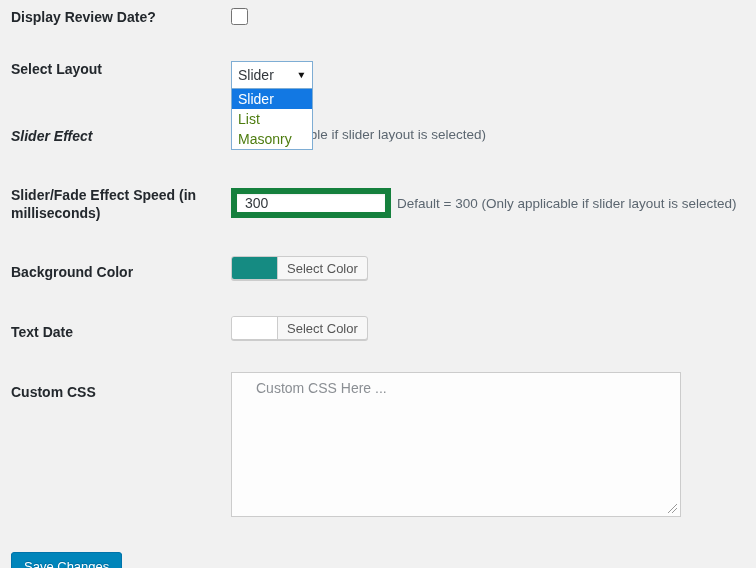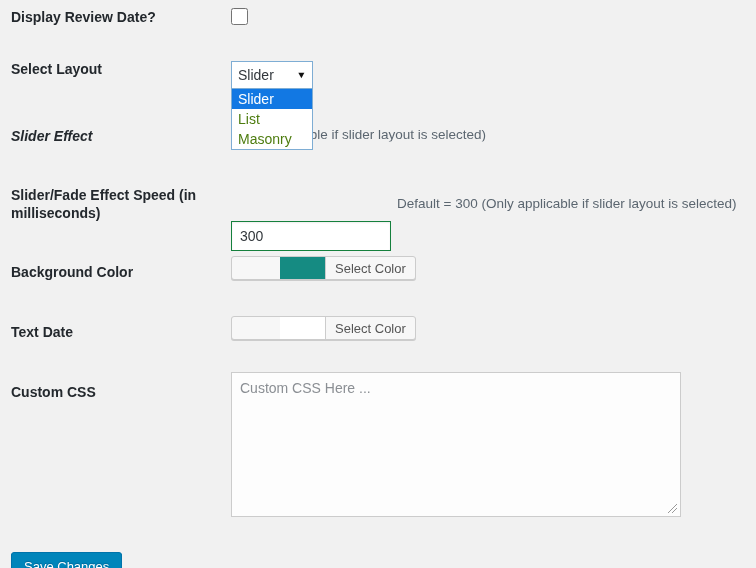--- a/index.html
+++ b/index.html
@@ -108,28 +108,27 @@
     color: #fff;
     font-weight: normal;
   }
 
   
   .text-input {
     width: 160px;
     height: 30px;
     box-sizing: border-box;
     background: #fff;
-    border: 1px solid #15803d;
+    border: 6px solid #15803d;
     box-shadow: inset 0 1px 2px rgba(0,0,0,.07);
     padding: 0 8px;
     font-family: "Liberation Sans", sans-serif;
     font-size: 14px;
     color: #32373c;
     outline: none;
-    margin-top: 33px;
   }
 
   
   .help-text {
     position: absolute;
     font-size: 13.5px;
     color: #5b6670;
     white-space: nowrap;
     line-height: 1;
   }
@@ -139,21 +138,20 @@
     display: inline-flex;
     align-items: stretch;
     height: 24px;
     border: 1px solid #ccc;
     border-radius: 3px;
     background: #f7f7f7;
     box-shadow: 0 1px 0 #ccc;
     overflow: hidden;
     box-sizing: border-box;
     cursor: pointer;
-    padding-left: 48px;
   }
   .color-swatch {
     width: 46px;
     height: 100%;
     border-right: 1px solid #ccc;
     box-sizing: border-box;
   }
   .color-btn-label {
     padding: 0 9px;
     display: flex;
@@ -163,21 +161,21 @@
     white-space: nowrap;
   }
 
   
   .css-textarea {
     width: 450px;
     height: 145px;
     box-sizing: border-box;
     background: #fdfdfd;
     border: 1px solid #ccc;
-    padding: 6px 8px;
+    padding: 6px 24px;
     font-family: "Liberation Sans", sans-serif;
     font-size: 14px;
     color: #32373c;
     resize: none;
     outline: none;
     line-height: 1.4;
   }
   .css-textarea::placeholder {
     color: #8b8f94;
   }

